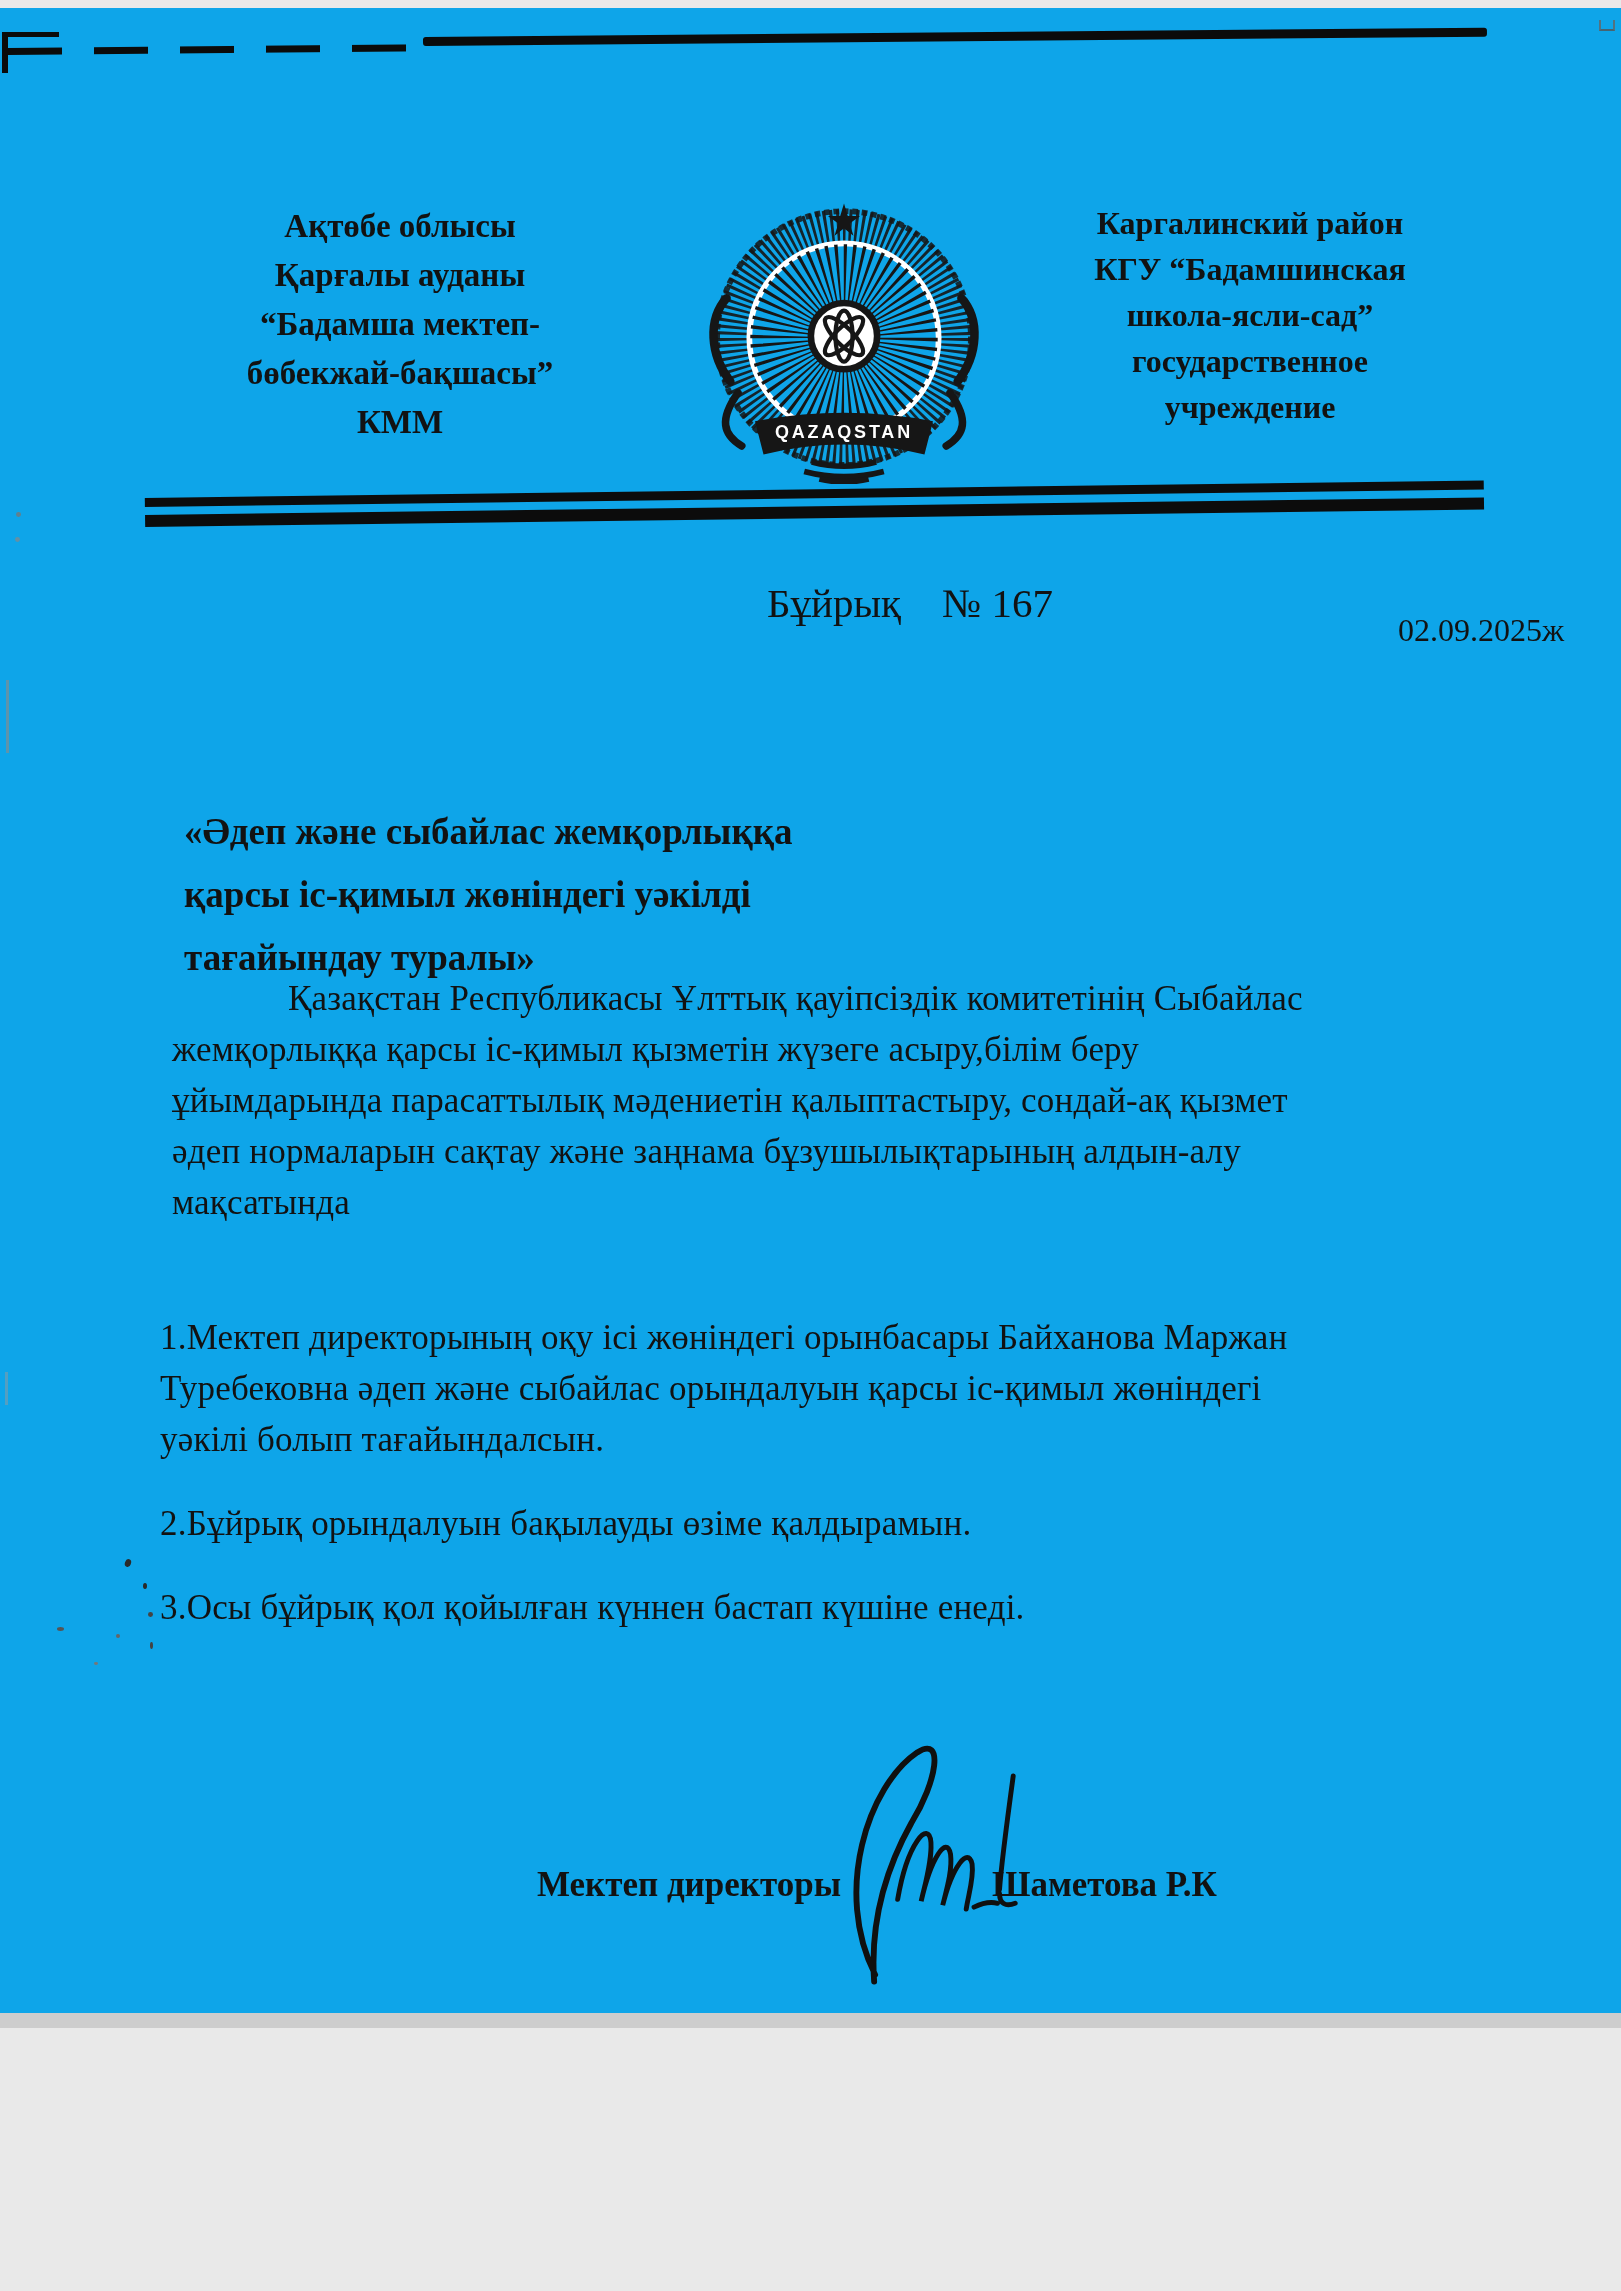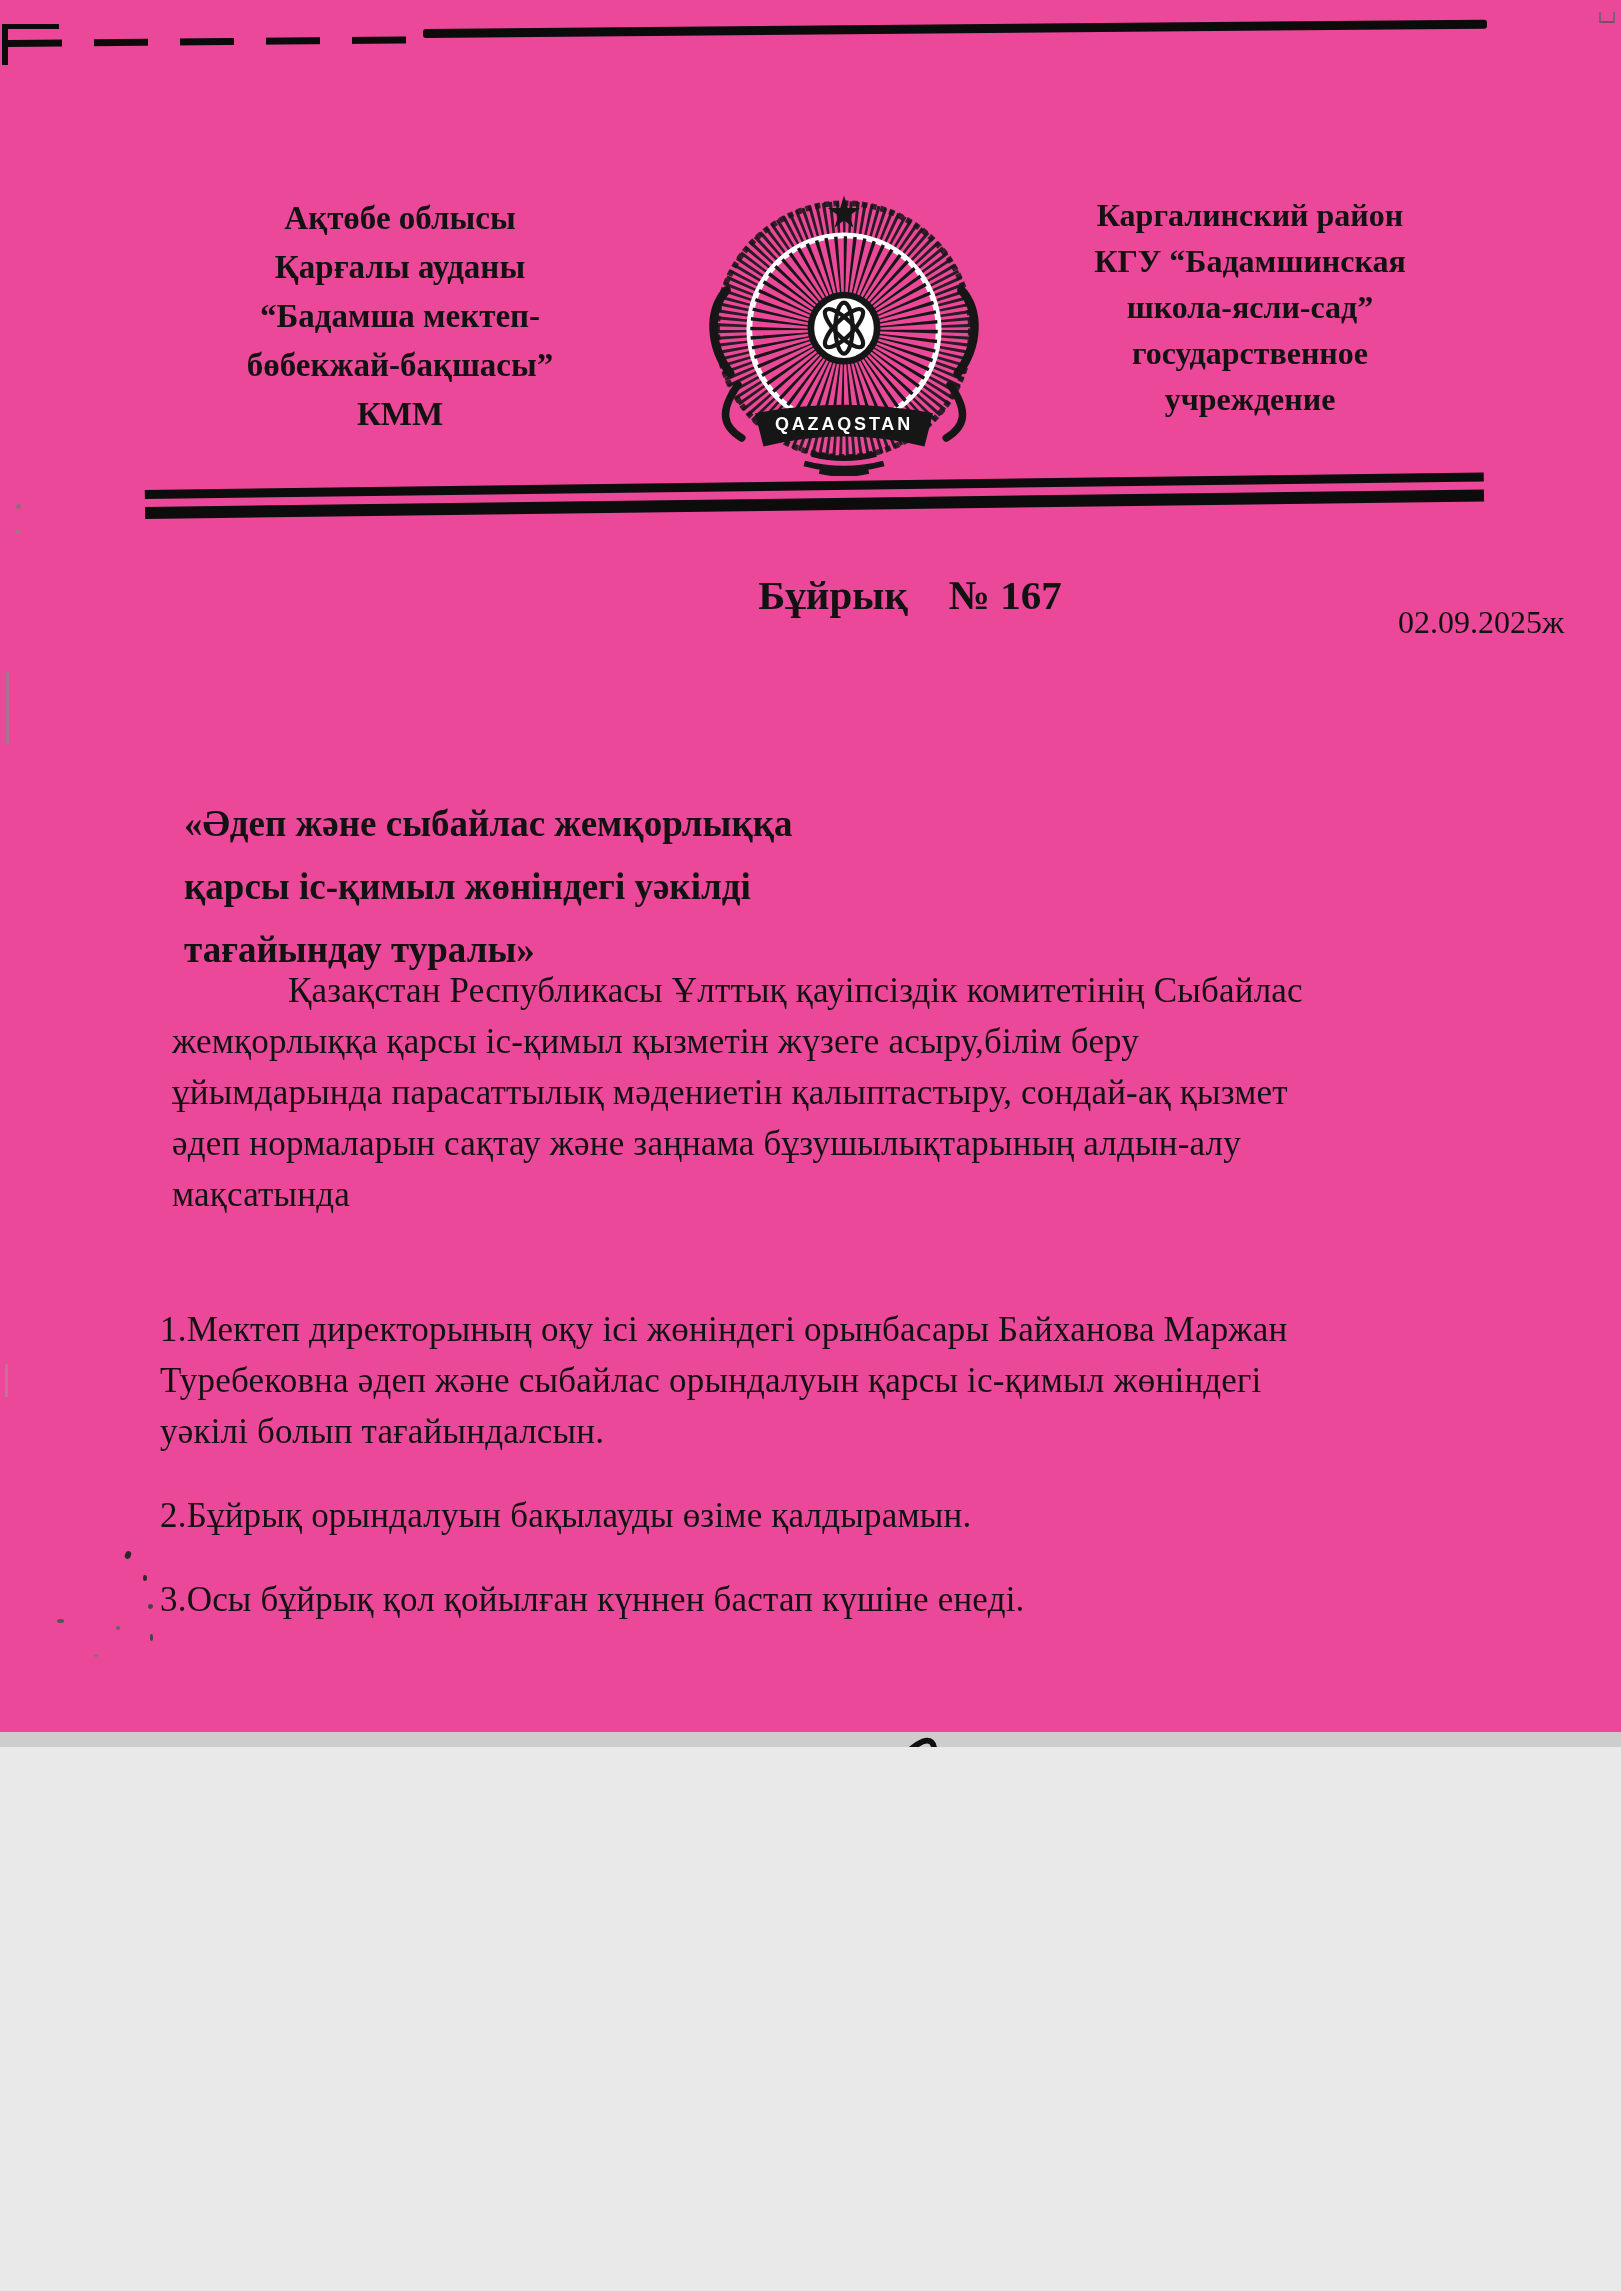--- a/index.html
+++ b/index.html
@@ -1,20 +1,20 @@
 <!DOCTYPE html>
 <html><head>
 <meta charset="utf-8">
 <style>
   html,body{margin:0;padding:0;background:#e9e9e9;}
   .page{
     position:relative;
-    width:1621px;height:1747px;
-    margin:0 auto;
-    background:#ec4899;
+    width:1621px;height:2020px;
+    margin:8px auto;
+    background:#0ea5e9;
     overflow:hidden;
     font-family:"Liberation Serif","DejaVu Serif",serif;
     color:#121212;
   }
   
   .scan-line-dashes{
     position:absolute;left:7.8px;top:40px;width:423px;height:6.9px;
     background:repeating-linear-gradient(90deg,#0b0b0b 0 54px,transparent 54px 86px);
     transform:rotate(-0.5deg);transform-origin:left center;
   }
@@ -54,21 +54,21 @@
   .emblem{position:absolute;left:702px;top:184px;width:284px;height:292px;}
 
   
   .double-rule{position:absolute;left:145px;top:490px;width:1339px;
     transform:rotate(-0.75deg);transform-origin:left center;}
   .double-rule .bar1{height:8.8px;background:#0c0c0c;margin-bottom:7.8px;}
   .double-rule .bar2{height:12.7px;background:#0c0c0c;}
 
   
   .title-row{position:absolute;left:518px;top:571px;width:784px;text-align:center;
-    font-weight:700;font-size:41px;white-space:nowrap;}
+    font-weight:400;font-size:41px;white-space:nowrap;}
   .title-number{margin-left:41px;}
   .date-line{position:absolute;right:57px;top:604px;font-size:32px;white-space:nowrap;}
 
   .subject-block{position:absolute;left:184px;top:792px;
     font-weight:700;font-size:37px;line-height:63px;}
   .subject-line{display:block;white-space:nowrap;}
 
   .preamble{position:absolute;left:172px;top:965px;width:1333px;
     font-size:35px;line-height:51px;letter-spacing:0.2px;}
   .preamble .indent{padding-left:116px;}

